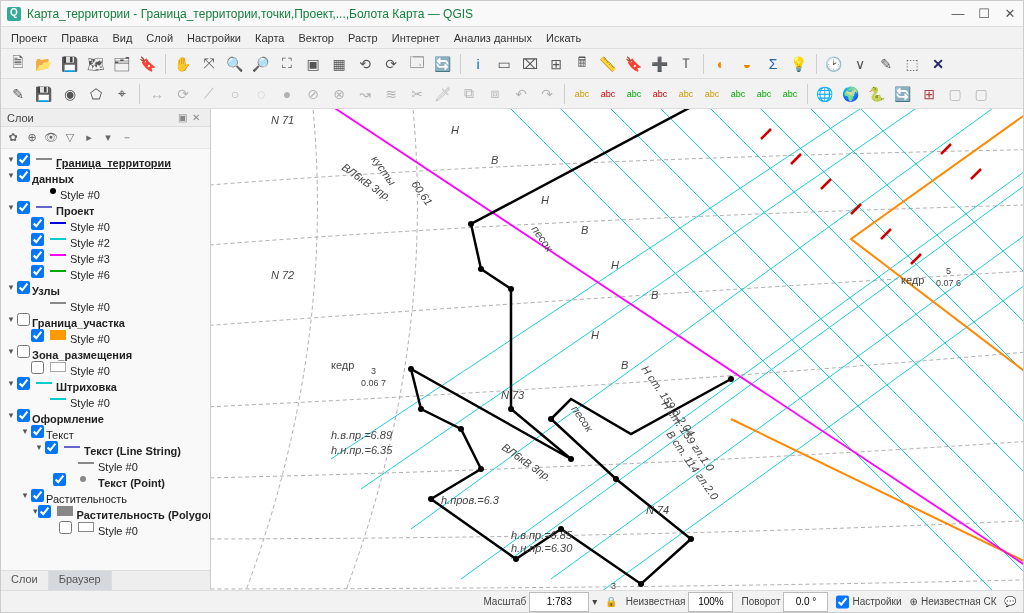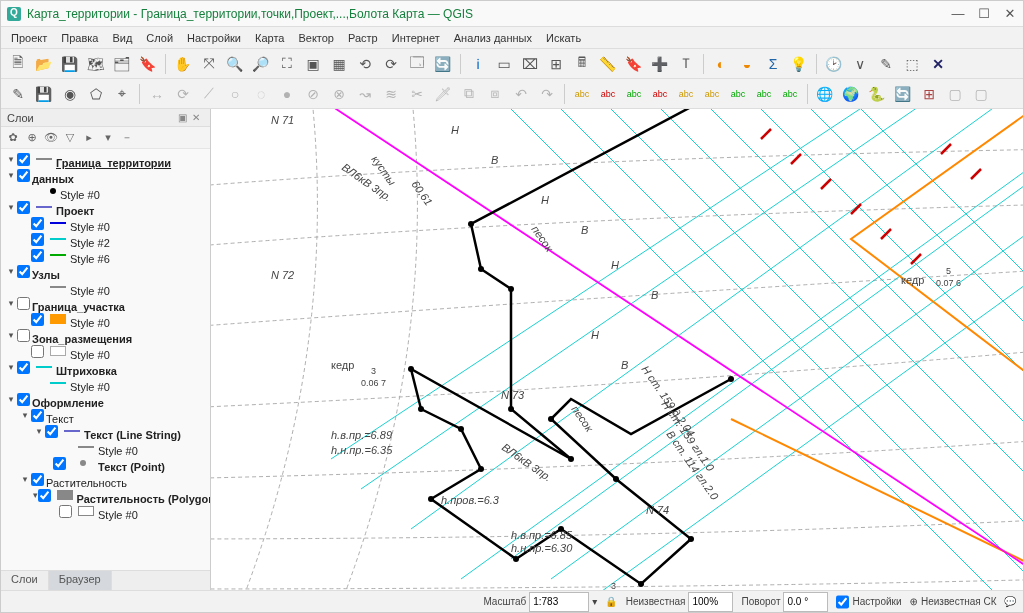--- a/index.html
+++ b/index.html
@@ -35,21 +35,21 @@
   .layer-row .lname.under { text-decoration: underline; }
   .tabs { height: 20px; background: #eee; display: flex; border-top: 1px solid #ddd; }
   .tabs .tab { padding: 2px 10px; font-size: 11px; color: #555; cursor: pointer; border-right: 1px solid #ddd; }
   .tabs .tab.active { background: #d5d9dd; }
   .search-row { height: 22px; border-top: 1px solid #ddd; }
   .search-row input { width: 100%; height: 100%; border: none; padding: 0 6px; font-size: 11px; background: #fafafa; outline: none; }
   .map-area { flex: 1; position: relative; overflow: hidden; background: #fff; }
   .map-area svg { position: absolute; top: 0; left: 0; }
   .statusbar { height: 22px; background: #f2f2f2; border-top: 1px solid #ddd; display: flex; align-items: center; padding: 0 6px; gap: 8px; font-size: 10px; color: #444; }
   .statusbar .field { display: flex; align-items: center; gap: 3px; }
-  .statusbar input { height: 20px; border: 1px solid #bbb; font-size: 10px; padding: 0 3px; background: #fff; }
+  .statusbar input { height: 20px; border: 1px solid #bbb; font-size: 10px; padding: 0 3px; background: #fff; text-align: center; }
   .statusbar .spacer { flex: 1; }
 </style>
 </head>
 <body>
 
 <div class="window">
   <div class="titlebar">
     <div class="app-icon"></div>
     <div class="title">Карта_территории - Граница_территории,точки,Проект,...,Болота Карта — QGIS</div>
     <div class="winbtns">
@@ -204,20 +204,26 @@
             <span class="expander"></span>
             <input type="checkbox" class="chk" checked="" style="">
             <span class="swatch line" style="border-top: 2px solid rgb(0, 0, 221);"></span>
             <span class="lname">Style #0</span>
           </div>
           <div class="layer-row" style="padding-left: 18px;">
             <span class="expander"></span>
             <input type="checkbox" class="chk" checked="" style="">
             <span class="swatch line" style="border-top: 2px solid rgb(0, 204, 204);"></span>
             <span class="lname">Style #2</span>
+          </div>
+          <div class="layer-row" style="padding-left: 18px;">
+            <span class="expander"></span>
+            <input type="checkbox" class="chk" checked="" style="">
+            <span class="swatch line" style="border-top: 2px solid rgb(255, 0, 255);"></span>
+            <span class="lname">Style #3</span>
           </div>
           <div class="layer-row" style="padding-left: 18px;">
             <span class="expander"></span>
             <input type="checkbox" class="chk" checked="" style="">
             <span class="swatch line" style="border-top: 2px solid rgb(0, 170, 0);"></span>
             <span class="lname">Style #6</span>
           </div>
           <div class="layer-row" style="padding-left: 4px;">
             <span class="expander">▾</span>
             <input type="checkbox" class="chk" checked="" style="">

